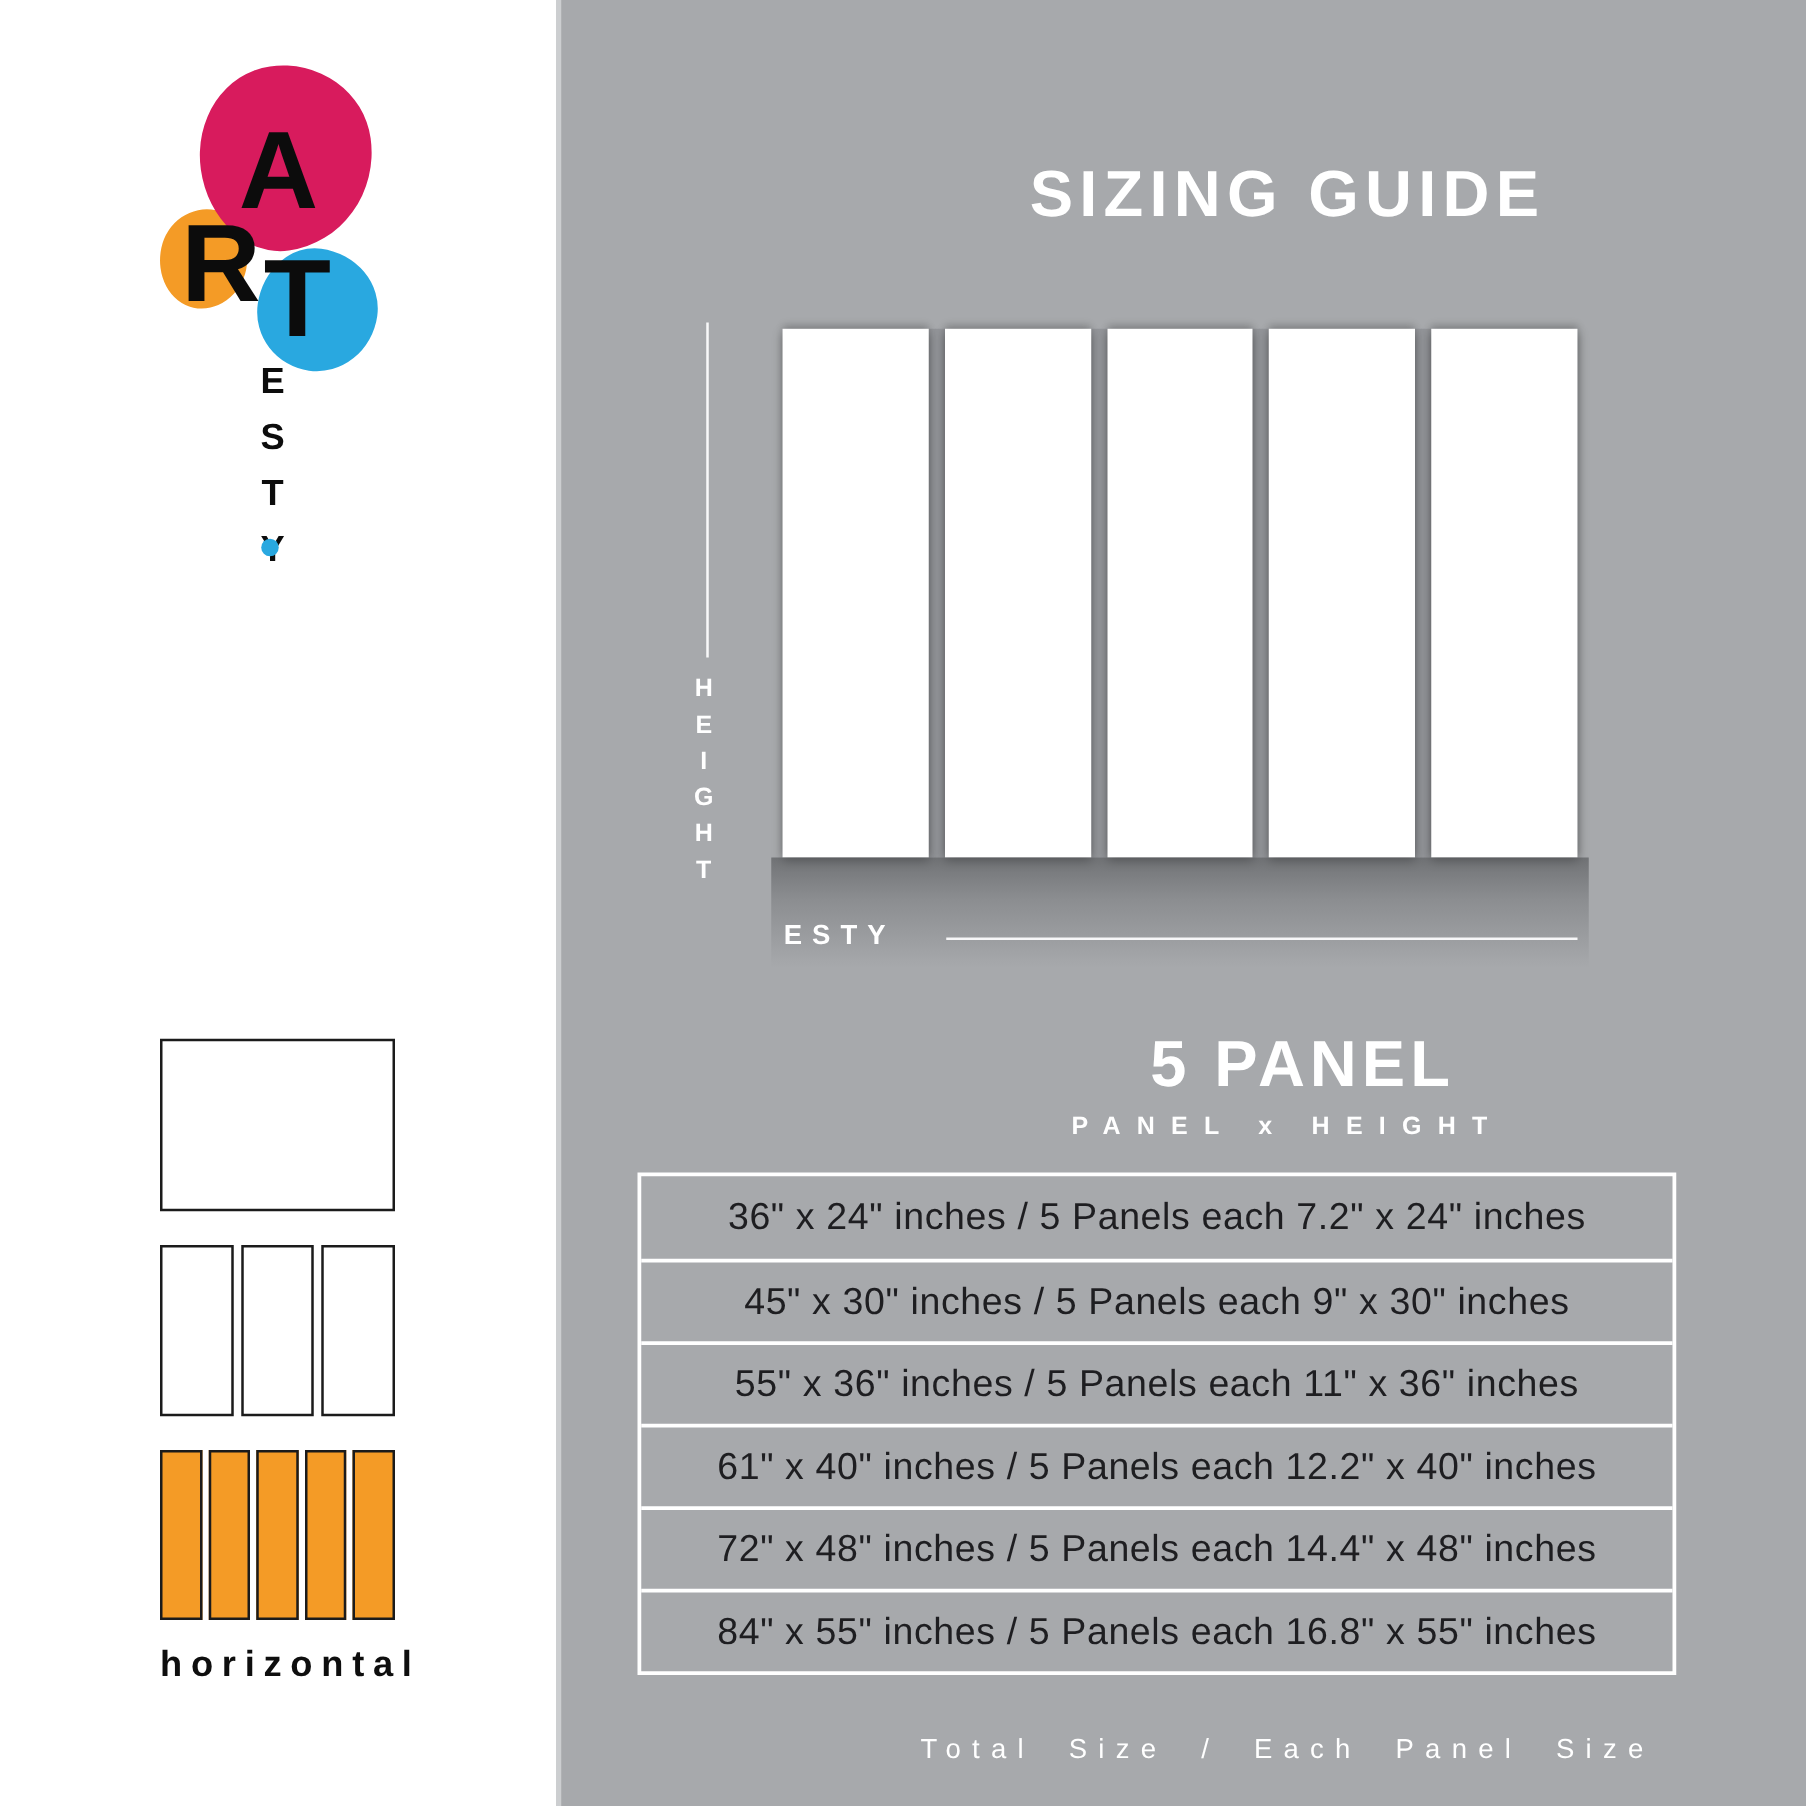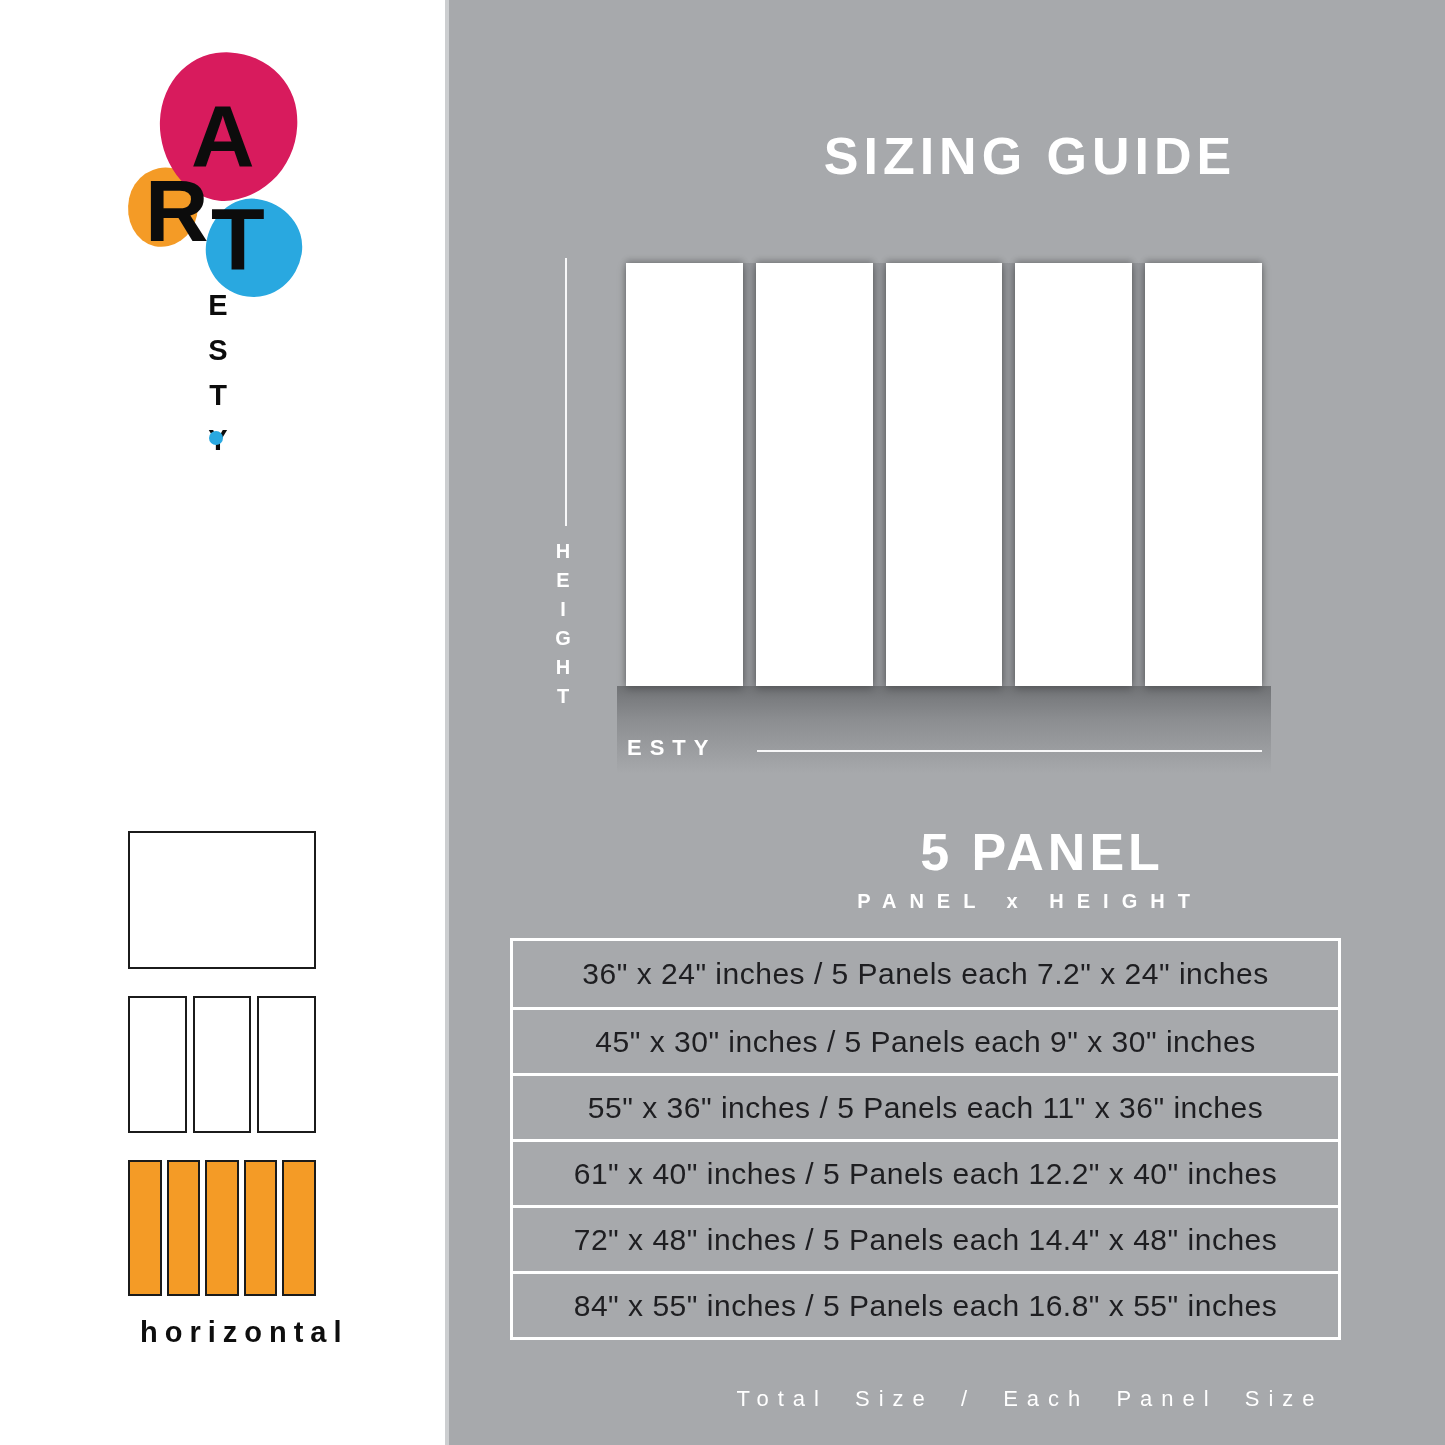--- a/index.html
+++ b/index.html
@@ -28,21 +28,21 @@
   .logo-dot { position:absolute; z-index:4; left:209px; top:431px; width:14px; height:14px;
               border-radius:50%; background:var(--blue); }
 
   .thumbs { position:absolute; left:128px; top:831px; width:188px; }
   .thumb { position:absolute; left:0; width:188px; display:flex; }
   .thumb .cell { flex:1; background:#ffffff; border:2px solid #1b1b1b; }
   .thumb-1 { top:0; height:138px; }
   .thumb-3 { top:165px; height:137px; gap:6px; }
   .thumb-5 { top:329px; height:136px; gap:5px; }
   .thumb-5 .cell { background:var(--orange); }
-  .orientation { position:absolute; left:12px; top:485px; width:188px; text-align:center;
+  .orientation { position:absolute; left:0; top:485px; width:188px; text-align:center;
                  font-size:29px; font-weight:700; letter-spacing:7px; color:#0e0e0e; }
 
   
   .main { position:absolute; left:445px; top:0; width:1170px; height:1445px; background:var(--bg-gray); }
   .main::before { content:""; position:absolute; left:0; top:0; width:4px; height:100%;
                   background:#d8dbdc; opacity:.75; }
 
   .title { position:absolute; top:126px; left:0; width:100%; text-align:center;
            color:#ffffff; font-size:52px; font-weight:800; letter-spacing:5px; }
 

